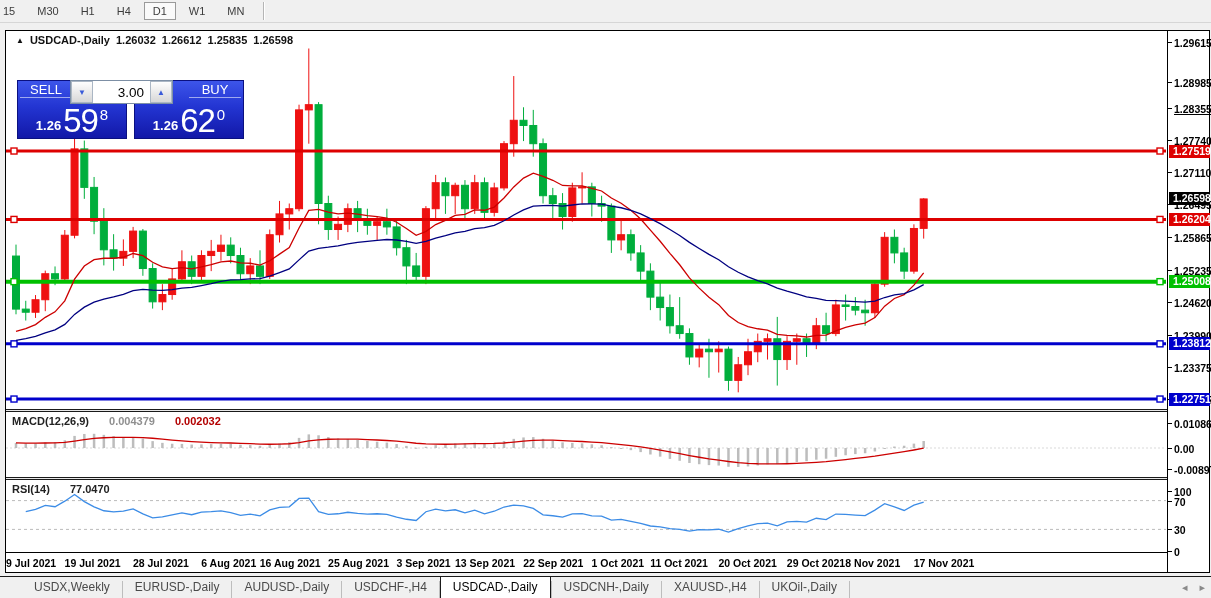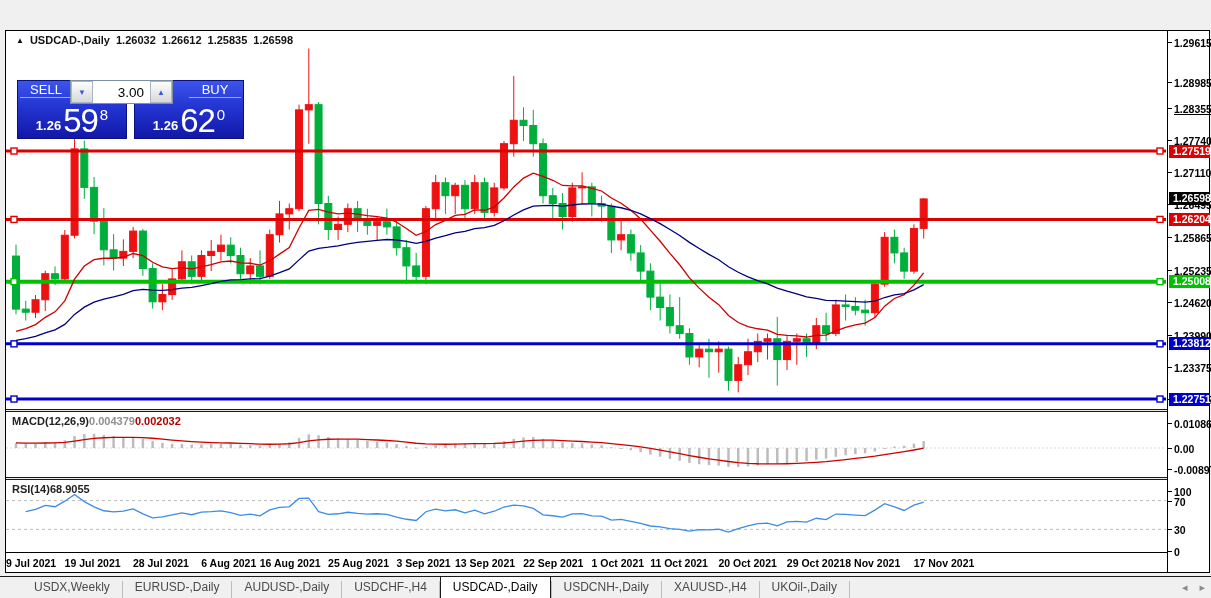--- a/index.html
+++ b/index.html
@@ -31,21 +31,21 @@
   .time-axis { position:absolute; left:0; top:521px; width:1161px; height:20px;
                background:#fff; border-top:1px solid #000; }
   .price-axis { position:absolute; left:1161px; top:0; width:42px; height:541px;
                 background:#fff; border-left:1px solid #000; }
   svg { position:absolute; left:0; top:0; }
 
   .chart-title { position:absolute; left:10px; top:3px; font-size:11px; font-weight:600;
                  color:#111; display:flex; gap:6px; align-items:center; }
   .collapse-tri { font-size:8px; color:#111; }
   .indi-label { position:absolute; left:6px; top:3px; font-size:11px; font-weight:600;
-                color:#222; display:flex; gap:0; }
+                color:#222; display:flex; gap:20px; }
   .indi-val-main { color:#8f8f8f; } .indi-val-sig { color:#b30000; }
   .rsi-val { color:#222; }
 
   
   .tick { position:absolute; left:0; width:42px; font-size:10.5px; font-weight:600;
           color:#000; padding-left:6px; line-height:12px; }
   .tick::before { content:""; position:absolute; left:0; top:5px; width:4px; height:1px;
                   background:#000; }
   .badge { position:absolute; left:1px; width:41px; font-size:10.5px; font-weight:700;
            color:#fff; text-align:left; padding:1px 0 1px 4px; line-height:11px; }
@@ -86,20 +86,30 @@
   .tab-sep { width:1px; background:#bdbdbd; margin:4px 0; }
   .tab-arrows { position:absolute; right:6px; top:4px; display:flex; gap:12px;
                 color:#8a8a8a; font-size:11px; }
   .tab-arrow { cursor:pointer; }
 </style>
 </head>
 <body>
 
 <div class="screen">
 
+  <div class="toolbar">
+      <div class="tf-btn first">15</div>
+      <div class="tf-btn">M30</div>
+      <div class="tf-btn">H1</div>
+      <div class="tf-btn">H4</div>
+      <div class="tf-btn active">D1</div>
+      <div class="tf-btn">W1</div>
+      <div class="tf-btn">MN</div>
+      <div class="tf-sep"></div>
+    </div>
 
   <div class="chart-window">
     <div class="panel main-panel">
       <svg id="main-svg" width="1161" height="378">
           <g>
             <line x1="10" y1="213.60231999999905" x2="10" y2="283.3037599999995" stroke="#00ae3c" stroke-width="1"></line>
             <rect x="6.5" y="225.0458400000001" width="7" height="53.056319999999914" fill="#00ae3c" stroke="#00ae3c"></rect>
             <line x1="19.759999999999998" y1="269.7795999999998" x2="19.759999999999998" y2="289.54567999999995" stroke="#00ae3c" stroke-width="1"></line>
             <rect x="16.259999999999998" y="278.10216" width="7" height="3.120959999999684" fill="#00ae3c" stroke="#00ae3c"></rect>
             <line x1="29.52" y1="264.05783999999926" x2="29.52" y2="286.9448799999991" stroke="#ee1111" stroke-width="1"></line>
@@ -454,21 +464,21 @@
     <div class="splitter split-2"></div>
 
     <div class="panel rsi-panel">
       <svg id="rsi-svg" width="1161" height="72">
           <line x1="0" y1="20.6" x2="1160" y2="20.6" stroke="#bbbbbb" stroke-dasharray="3,3"></line>
           <line x1="0" y1="49.400000000000006" x2="1160" y2="49.400000000000006" stroke="#bbbbbb" stroke-dasharray="3,3"></line>
           <polyline points="19.759999999999998,31.67226890756295 29.52,29.466546112115694 39.28,25.45892001449633 49.04,26.71364512180798 58.8,21.18449094624186 68.56,14.572450591106794 78.32,21.63573961183382 88.08,26.862039967565032 97.84,30.74559251046849 107.6,31.82544147393825 117.36,31.072619881038307 127.12,28.86014028872345 136.88,33.94258363502624 146.64,37.77819697723184 156.4,36.85516328781202 166.16,34.884059852295046 175.92,32.7992397256986 185.68,34.72500417278256 195.44,32.153720053013515 205.2,31.647611275653013 214.96,30.86190665598506 224.72,32.523911348179595 234.48,35.309106671732096 244.24,34.13524839390338 254,35.7706634346948 263.76,29.871173222043936 273.52,27.416267910011648 283.28,26.820642175549345 293.04,18.47012412165622 302.8,18.144422720810894 312.56,31.62271707377893 322.32,34.27663604999854 332.08,33.77187629754925 341.84,32.23547257521352 351.59999999999997,33.42737894687275 361.36,34.1593119232801 371.12,33.73424321023463 380.88,34.41471766635078 390.64,37.082613888008964 400.4,39.26341213584192 410.15999999999997,40.47135736788769 419.92,31.746633176818158 429.68,29.121833323634384 439.44,30.854523231520275 449.2,29.758126495905884 458.96,32.932905882281375 468.71999999999997,30.070896071373568 478.48,33.9113345059195 488.24,31.226203944542675 498,27.02772015187803 507.76,25.08981465301804 517.52,25.837120899147337 527.28,28.447861282238627 537.04,34.87360414152198 546.8,35.733875817251764 556.56,37.179401171715014 566.3199999999999,33.79989475181191 576.08,33.67968180120656 585.84,35.77627090700146 595.6,36.106125014903455 605.36,40.15059315365148 615.12,39.37524157004958 624.88,41.47227472953152 634.64,43.44032782826095 644.4,46.00347263239992 654.16,46.96633406185334 663.92,48.59297270908318 673.68,49.271714247357 683.4399999999999,51.20859445538263 693.1999999999999,49.58975672901454 702.96,49.82544557201793 712.72,49.229968544123096 722.48,52.09269228233445 732.24,48.581952086114995 742,45.8044491976721 751.76,43.64957037695109 761.52,43.102897497593816 771.28,45.764797346503286 781.04,41.90688516248462 790.8,41.3691484840171 800.56,42.14796264076418 810.3199999999999,38.258609756296266 820.0799999999999,39.56634502011147 829.84,34.03994576011275 839.6,34.33336640349034 849.36,35.050519944755784 859.12,35.58336997034966 868.88,30.119264539687713 878.64,23.635098021051085 888.4,26.93133309786063 898.16,30.474723416958284 907.92,25.166337266142484 917.68,22.242204604554054" fill="none" stroke="#3c8ce6" stroke-width="1.3"></polyline>
         </svg>
       <div class="indi-label">
         <span>RSI(14)</span>
-        <span class="rsi-val">68.9055</span>
+        <span class="rsi-val">77.0470</span>
       </div>
     </div>
 
     <div class="time-axis">
         <div class="date-label" style="left: 0px;">9 Jul 2021</div>
         <div class="date-label" style="left: 58.56px;">19 Jul 2021</div>
         <div class="date-label" style="left: 126.88px;">28 Jul 2021</div>
         <div class="date-label" style="left: 195.2px;">6 Aug 2021</div>
         <div class="date-label" style="left: 253.76px;">16 Aug 2021</div>
         <div class="date-label" style="left: 322.08px;">25 Aug 2021</div>

